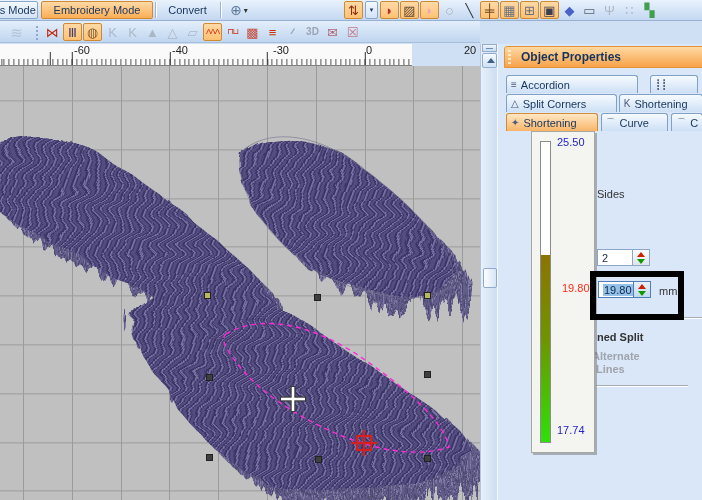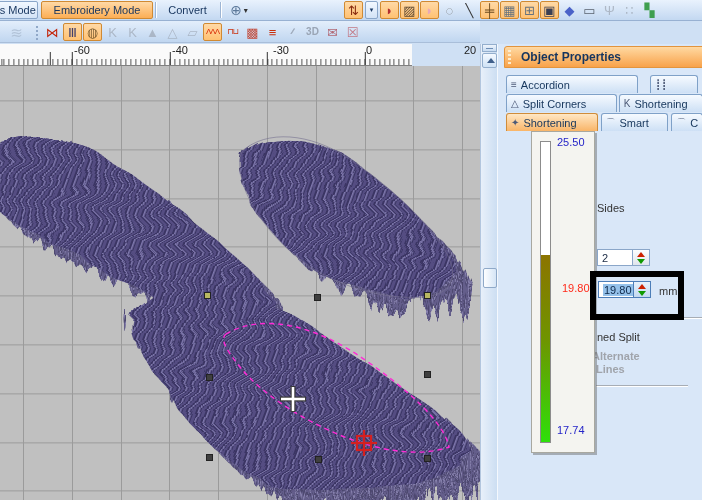--- a/index.html
+++ b/index.html
@@ -278,31 +278,31 @@
           <span class="tablabel">Shortening</span>
         </div>
       </div>
       <div class="tabrow">
         <div class="tab active" style="width: 92px;">
           <span class="tabicon">✦</span>
           <span class="tablabel">Shortening</span>
         </div>
         <div class="tab" style="width: 68px; margin-left: 3px;">
           <span class="tabicon">⌒</span>
-          <span class="tablabel">Smart</span>
+          <span class="tablabel">Curve</span>
         </div>
         <div class="tab" style="width: 32px; margin-left: 3px;">
           <span class="tabicon">⌒</span>
           <span class="tablabel">C</span>
         </div>
       </div>
     </div>
 </div>
 
-<div class="ptext" style="left:597px;top:202px;">Sides</div>
+<div class="ptext" style="left:597px;top:188px;">Sides</div>
 
 <div class="spin" style="left:597px;top:249px;">
   <div class="spinval">
     <span>2</span>
   </div>
   <div class="spinbtn">
     <span class="arr up"></span>
     <span class="arr dn"></span>
   </div>
 </div>
@@ -312,21 +312,21 @@
     <span>19.80</span>
   </div>
   <div class="spinbtn blue">
     <span class="arr up"></span>
     <span class="arr dn"></span>
   </div>
 </div>
 <div class="ptext" style="left:659px;top:285px;z-index:45;">mm</div>
 
 <div class="hdiv" style="left:684px;top:317px;width:18px;"></div>
-<div class="ptext" style="left:597px;top:331px;">ned Split</div>
+<div class="ptext" style="left:597px;top:331px;font-weight:bold;">ned Split</div>
 <div class="ptext gray" style="left:592px;top:350px;">Alternate</div>
 <div class="ptext gray" style="left:596px;top:363px;">Lines</div>
 <div class="hdiv" style="left:596px;top:385px;width:92px;"></div>
 
 <div id="flyout">
   <div id="track">
     <div id="track-fill"></div>
   </div>
   <div class="sliderlabel" style="left:25px;top:4px;">25.50</div>
   <div class="sliderlabel red" style="left:30px;top:150px;">19.80</div>

